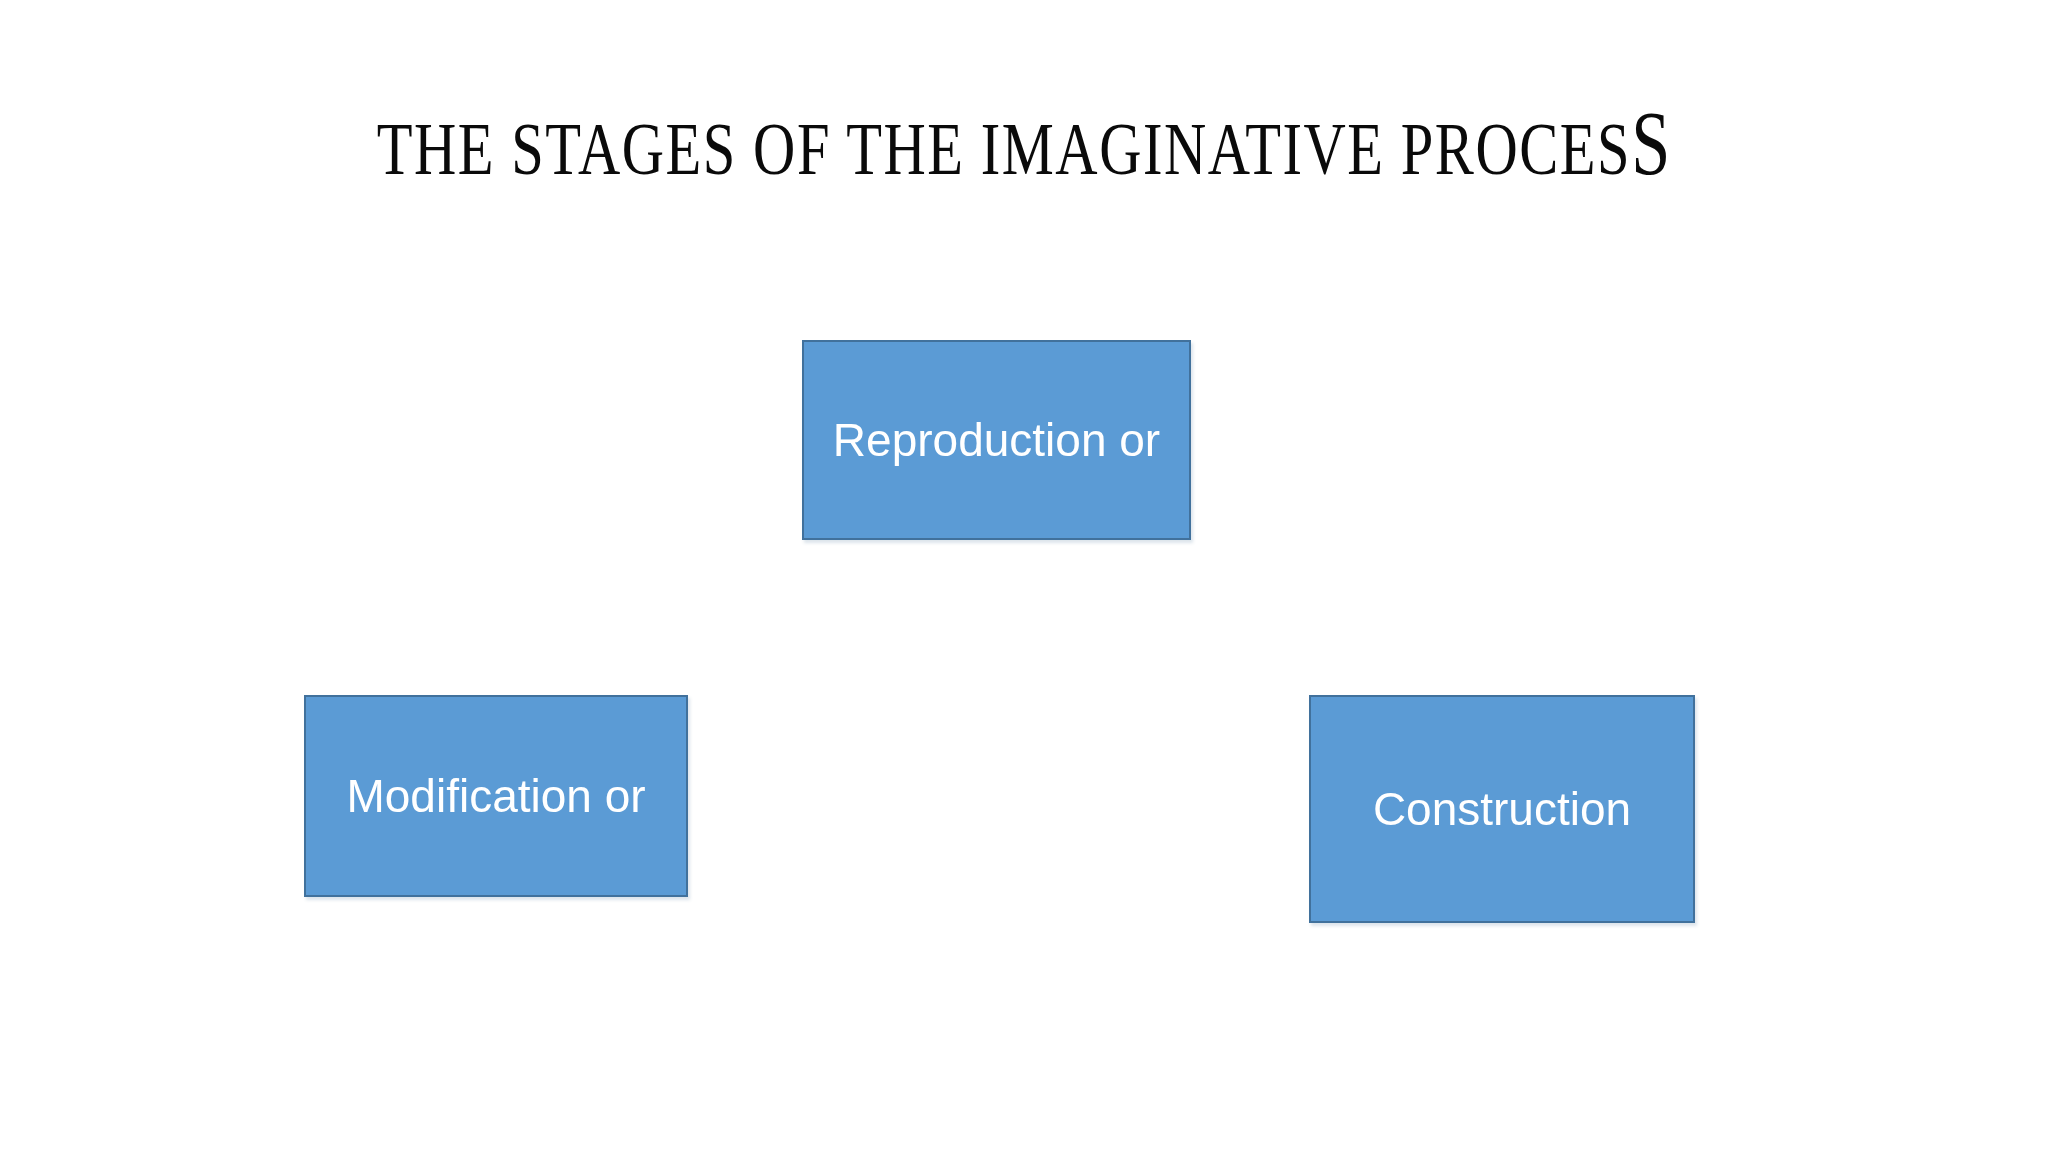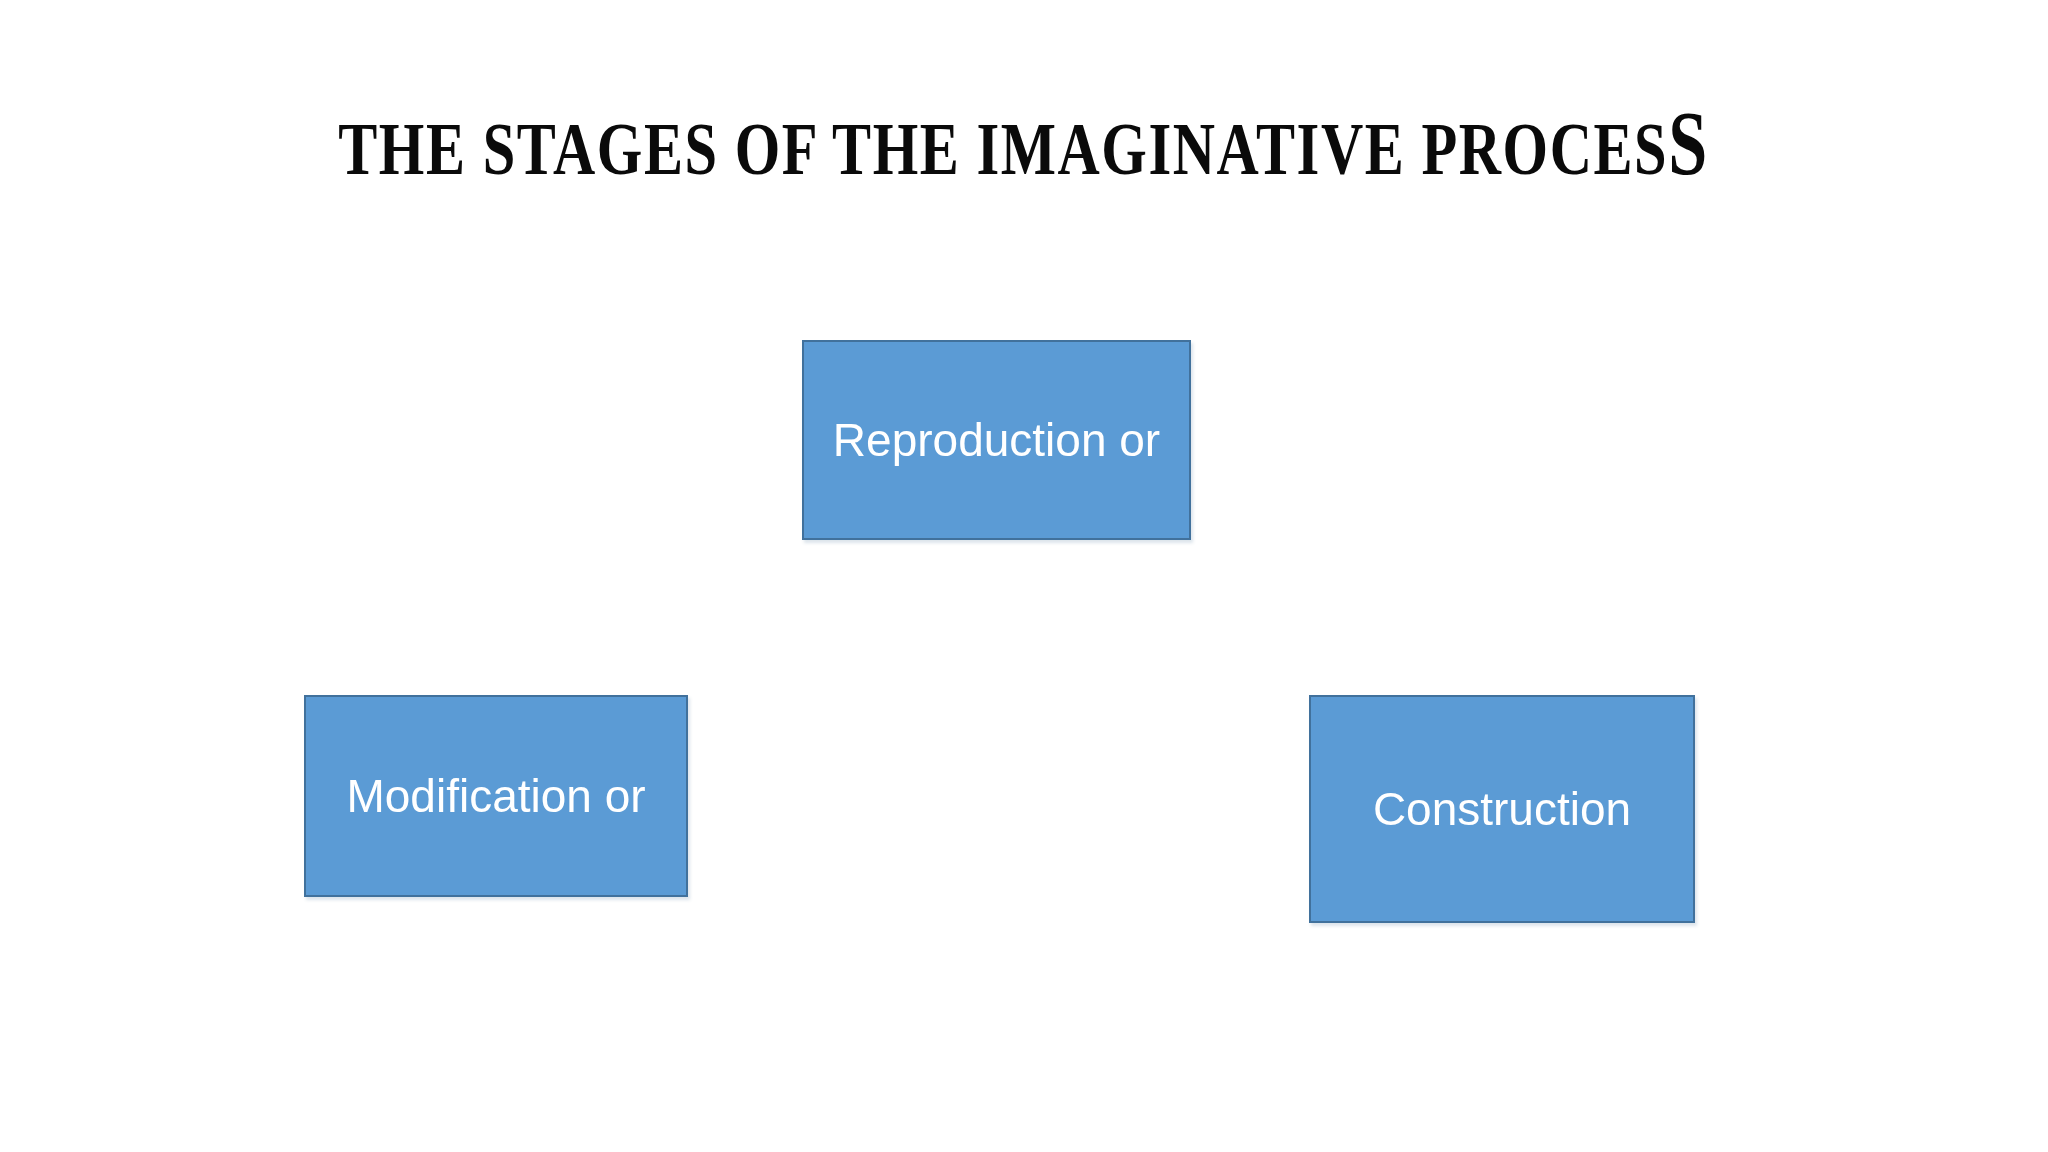--- a/index.html
+++ b/index.html
@@ -21,21 +21,21 @@
   }
   .slide-title {
     position: absolute;
     top: 92px;
     left: 0;
     width: 100%;
     margin: 0;
     text-align: center;
     color: #0a0a0a;
     font-family: "Liberation Serif", serif;
-    font-weight: bold;
+    font-weight: normal;
     white-space: nowrap;
   }
   .title-inner {
     display: inline-block;
     transform: scaleX(0.78);
     transform-origin: 50% 0;
     font-size: 75px;
     line-height: 1.15;
     letter-spacing: 2px;
   }

